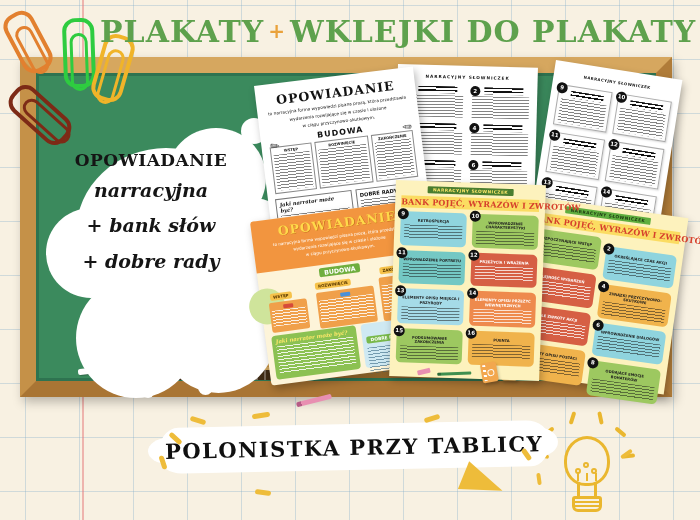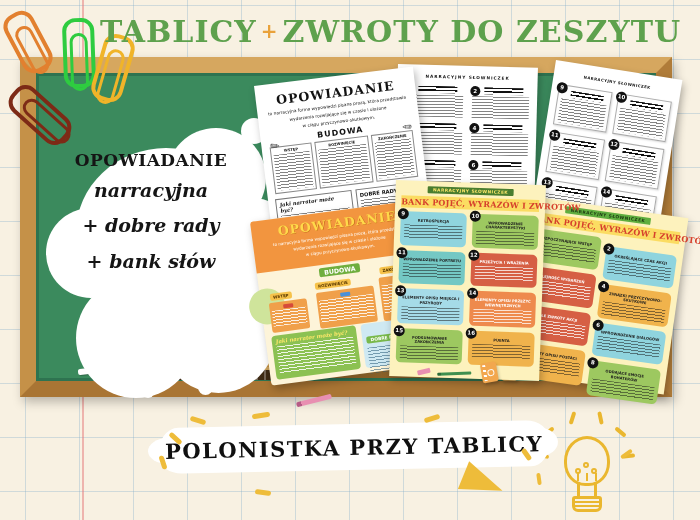--- a/index.html
+++ b/index.html
@@ -208,21 +208,21 @@
   .r5{left:70px;top:6px;transform:rotate(40deg)}
   .r6{left:78px;top:30px;transform:rotate(-5deg)}
 </style>
 </head>
 <body>
 
 <div class="stage">
   <div class="red-line"></div>
 
   <div class="title">
-    <span>TABLICY</span><span class="plus">+</span><span>ZWROTY DO ZESZYTU</span>
+    <span>PLAKATY</span><span class="plus">+</span><span>WKLEJKI DO PLAKATY</span>
   </div>
 
   <div class="board">
     <div class="tray-back"></div>
     <div class="chalk ck1"></div>
     <div class="chalk ck2"></div>
     <div class="chalk ck3"></div>
     <div class="eraser"></div>
 
     <div class="splat">
@@ -236,22 +236,22 @@
         <i class="d2"></i>
         <i class="d3"></i>
         <i class="d4"></i>
       <i class="d5"></i>
         <i class="d6"></i>
         <i class="d7"></i>
         <i class="d8"></i>
       <div class="splat-text">
         <div class="st1">OPOWIADANIE</div>
         <div class="st2">narracyjna</div>
+        <div class="st2">+ bank słów</div>
         <div class="st2">+ dobre rady</div>
-        <div class="st2">+ bank słów</div>
       </div>
     </div>
   </div>
 
   <div class="sheet shA">
     <div class="shA-title">OPOWIADANIE</div>
     <div class="shA-intro">
       <div>to narracyjna forma wypowiedzi pisana prozą, która przedstawia</div>
       <div>wydarzenia rozwijające się w czasie i ułożone</div>
       <div>w ciągu przyczynowo-skutkowym.</div>

